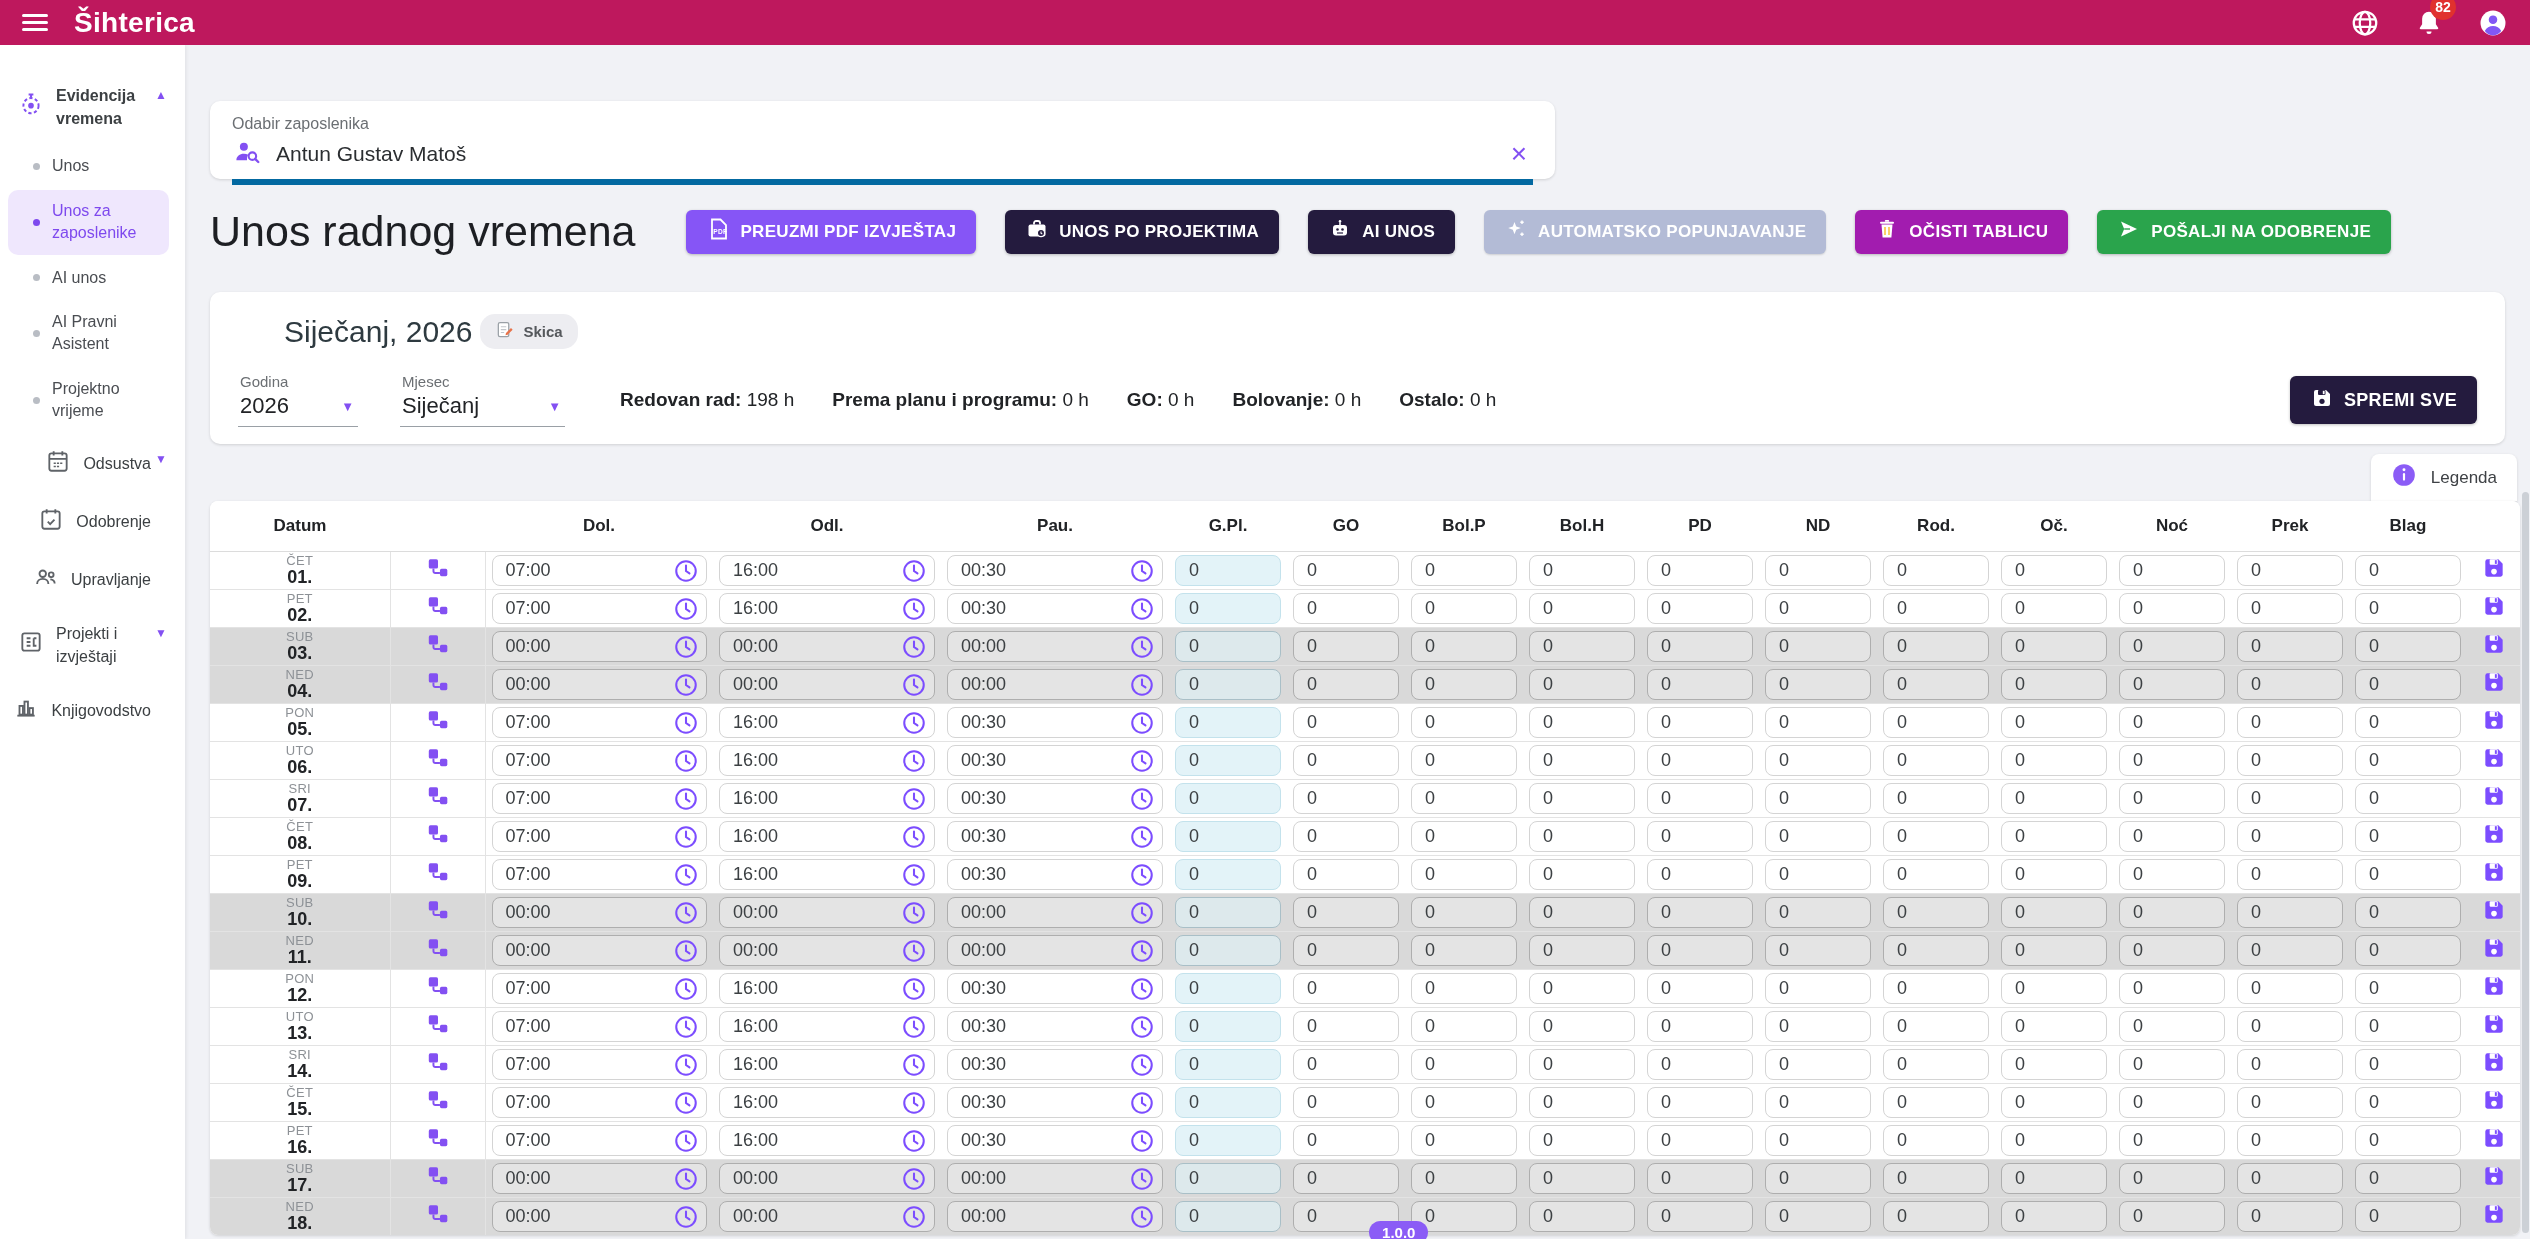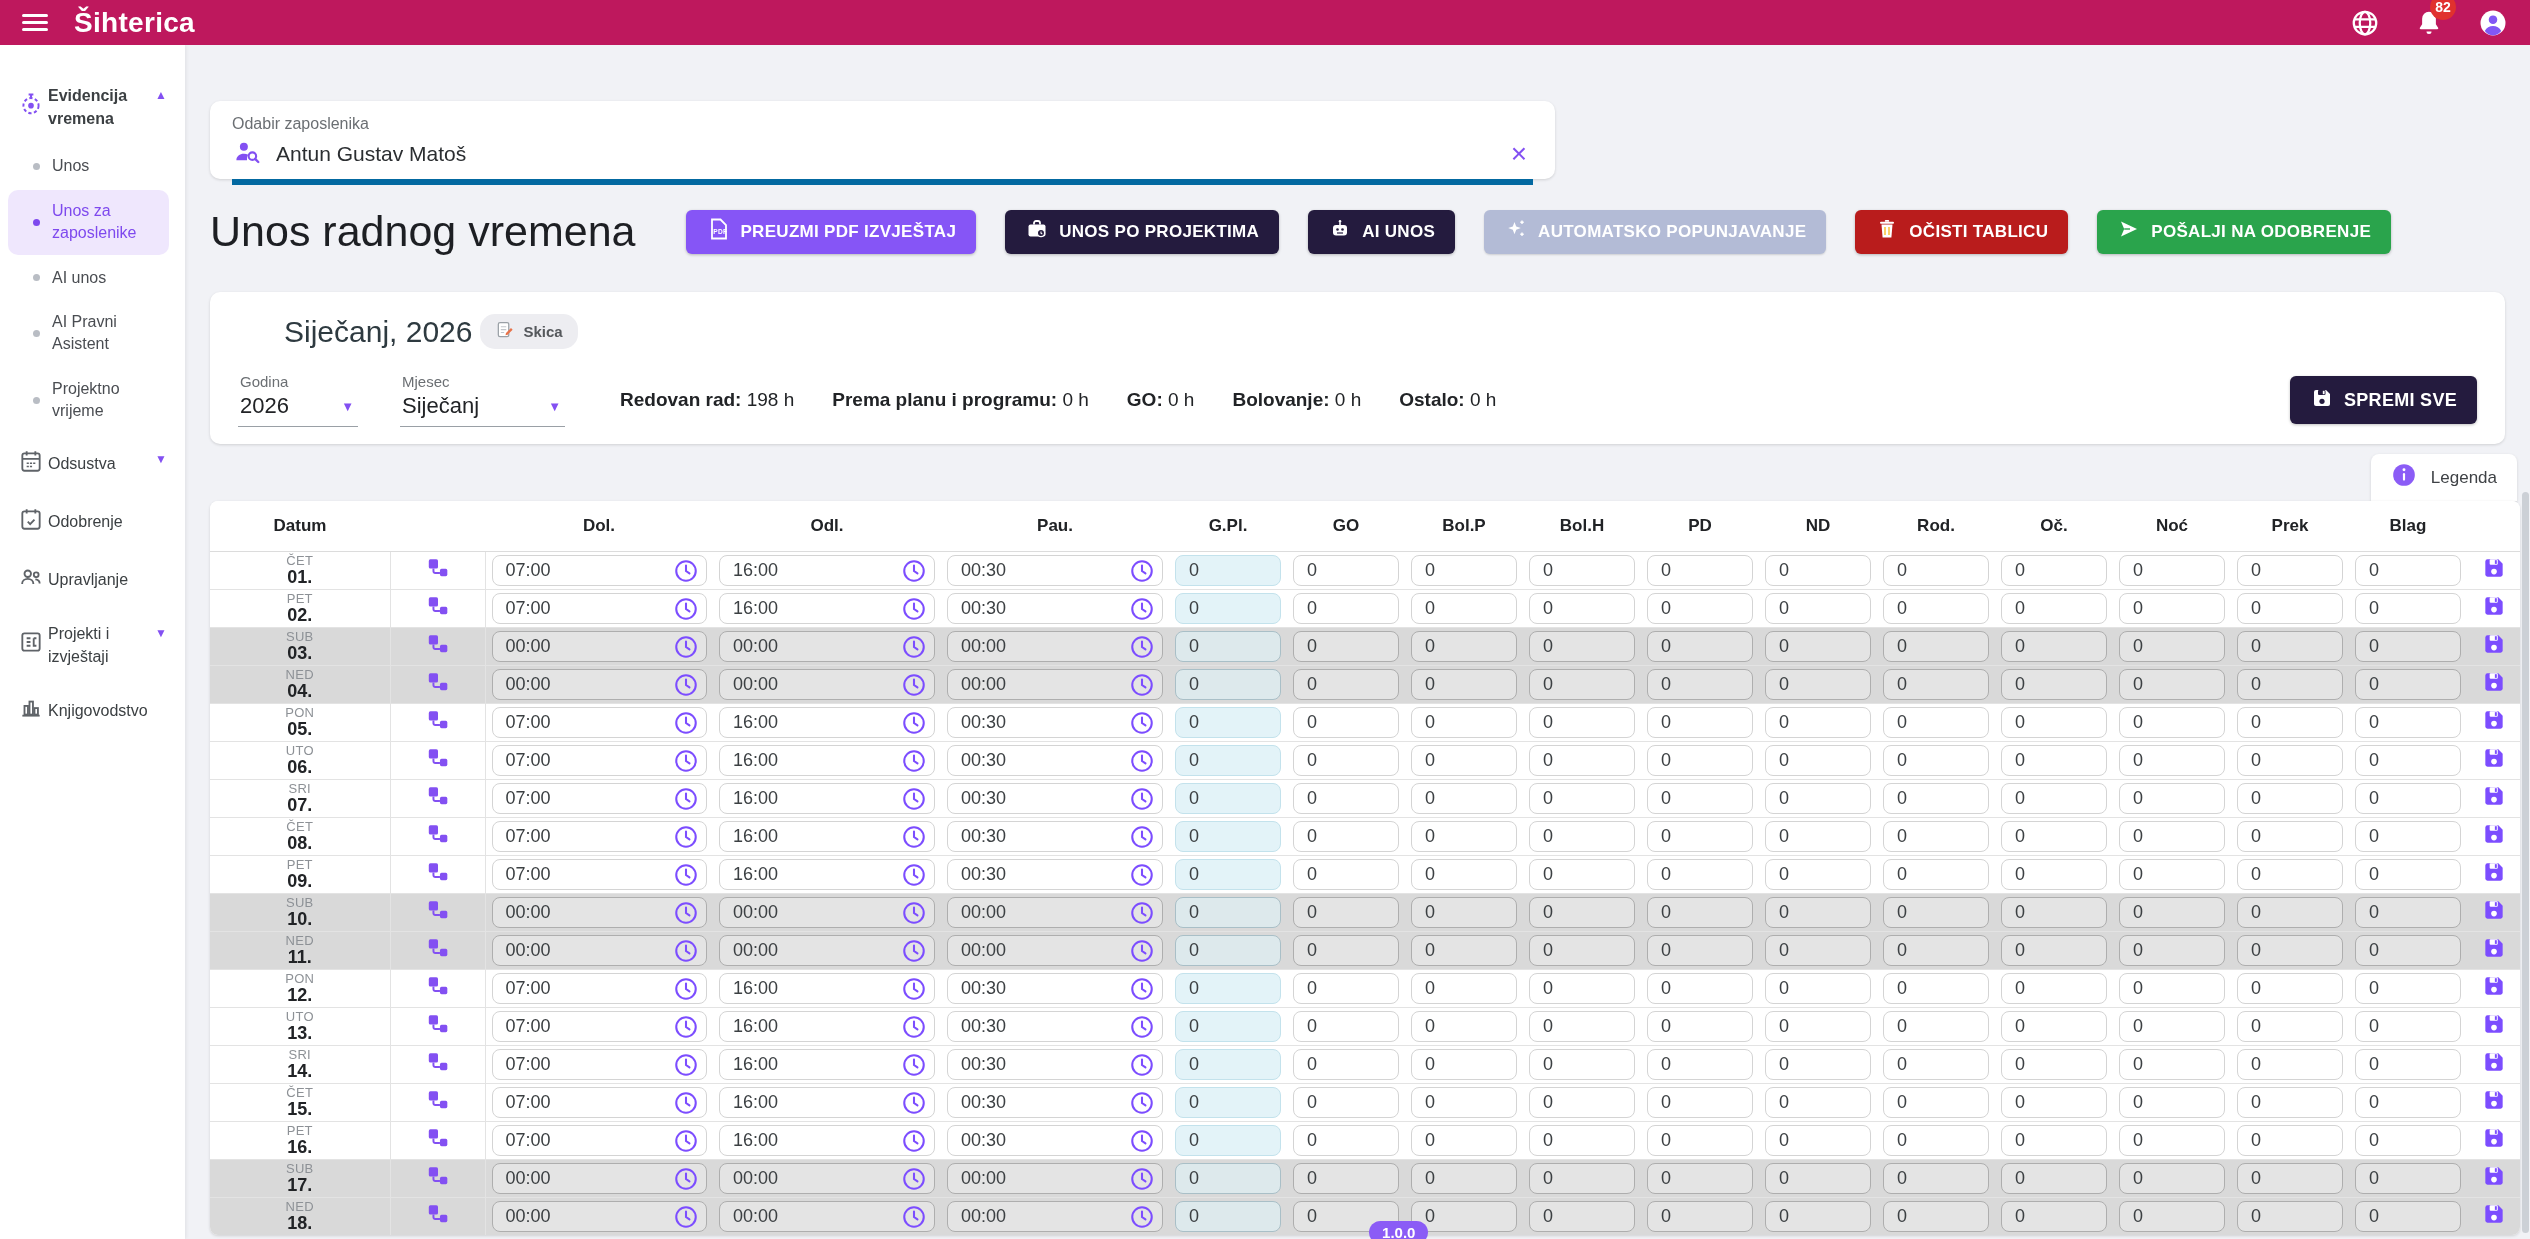--- a/index.html
+++ b/index.html
@@ -15,22 +15,22 @@
   .topbar-right { margin-left:auto; display:flex; align-items:center; gap:34px; }
   .tb-ic { width:30px; height:30px; position:relative; cursor:pointer; }
   .tb-ic svg { width:30px; height:30px; }
   .bell-badge { position:absolute; top:-14px; left:16px; min-width:26px; height:26px; background:#e0312e;
                 border-radius:13px; color:#fff; font-size:14px; font-weight:bold;
                 display:flex; align-items:center; justify-content:center; padding:0 4px; }
 
   
   .sidebar { position:absolute; top:45px; left:0; bottom:0; width:185px; background:#fff;
              box-shadow:1px 0 4px rgba(0,0,0,.08); padding:26px 8px 0 0; z-index:5; }
-  .nav-item { position:relative; display:flex; align-items:center; gap:4px; padding:13px 26px 13px 18px;
-              cursor:pointer; color:#3c4043; font-size:16px; line-height:1.45; }
+  .nav-item { position:relative; display:flex; align-items:center; gap:12px; padding:13px 26px 13px 18px;
+              cursor:pointer; color:#3c4043; font-size:16px; line-height:1.45;justify-content:flex-end; }
   .nav-item .nav-ic { flex:0 0 26px; }
   .nav-ic svg { width:26px; height:26px; }
   .nav-label.bold { font-weight:bold; font-size:16px; }
   .chev { position:absolute; right:10px; top:16px; color:#8350f2; font-size:12px; }
   .nav-sub { position:relative; display:flex; align-items:center; gap:12px; margin:2px 8px;
              padding:10px 6px 10px 25px; font-size:16px; color:#4a4d52; cursor:pointer;
              border-radius:10px; line-height:1.4; }
   .bullet { width:7px; height:7px; border-radius:50%; background:#b9bdc4; flex:0 0 7px; }
   .nav-sub.active { background:#efe7fd; color:#7e49ee; }
   .nav-sub.active .bullet { background:#7e49ee; }
@@ -49,21 +49,21 @@
 
   .title-row { display:flex; align-items:center; gap:29px; margin-top:28px; }
   .page-title { font-size:43px; font-weight:400; color:#1d1f23; margin-right:22px; white-space:nowrap; }
   .btn { display:inline-flex; align-items:center; gap:10px; height:44px; padding:0 20px; border:none;
          border-radius:6px; color:#fff; font-family:inherit; font-size:17px; font-weight:bold;
          letter-spacing:.3px; cursor:pointer; box-shadow:0 1px 3px rgba(0,0,0,.25); white-space:nowrap; }
   .btn svg { width:24px; height:24px; }
   .btn.purple { background:#8655f6; }
   .btn.dark { background:#241b3e;text-align:center; }
   .btn.disabled { background:#b3bbd6; cursor:default; box-shadow:0 1px 2px rgba(0,0,0,.15); }
-  .btn.yellow { background:#b91c1c; }
+  .btn.yellow { background:#a21caf; }
   .btn.green { background:#2aa44c; }
 
   .month-card { margin-top:36px; width:2295px; padding:22px 28px; height:152px; }
   .month-head { display:flex; align-items:center; gap:8px;margin-left:46px; }
   .month-title { font-size:30px; font-weight:500; color:#2e3a40; }
   .skica { display:inline-flex; align-items:center; gap:8px; background:#ededf1; border-radius:15px;
            padding:6px 15px; font-size:15px; font-weight:bold; color:#55585c; }
   .skica svg { width:20px; height:20px; }
   .filter-row { display:flex; align-items:center; margin-top:24px; }
   .select { position:relative; border-bottom:1px solid #9aa0a6; padding:0 26px 7px 2px; cursor:pointer; }

